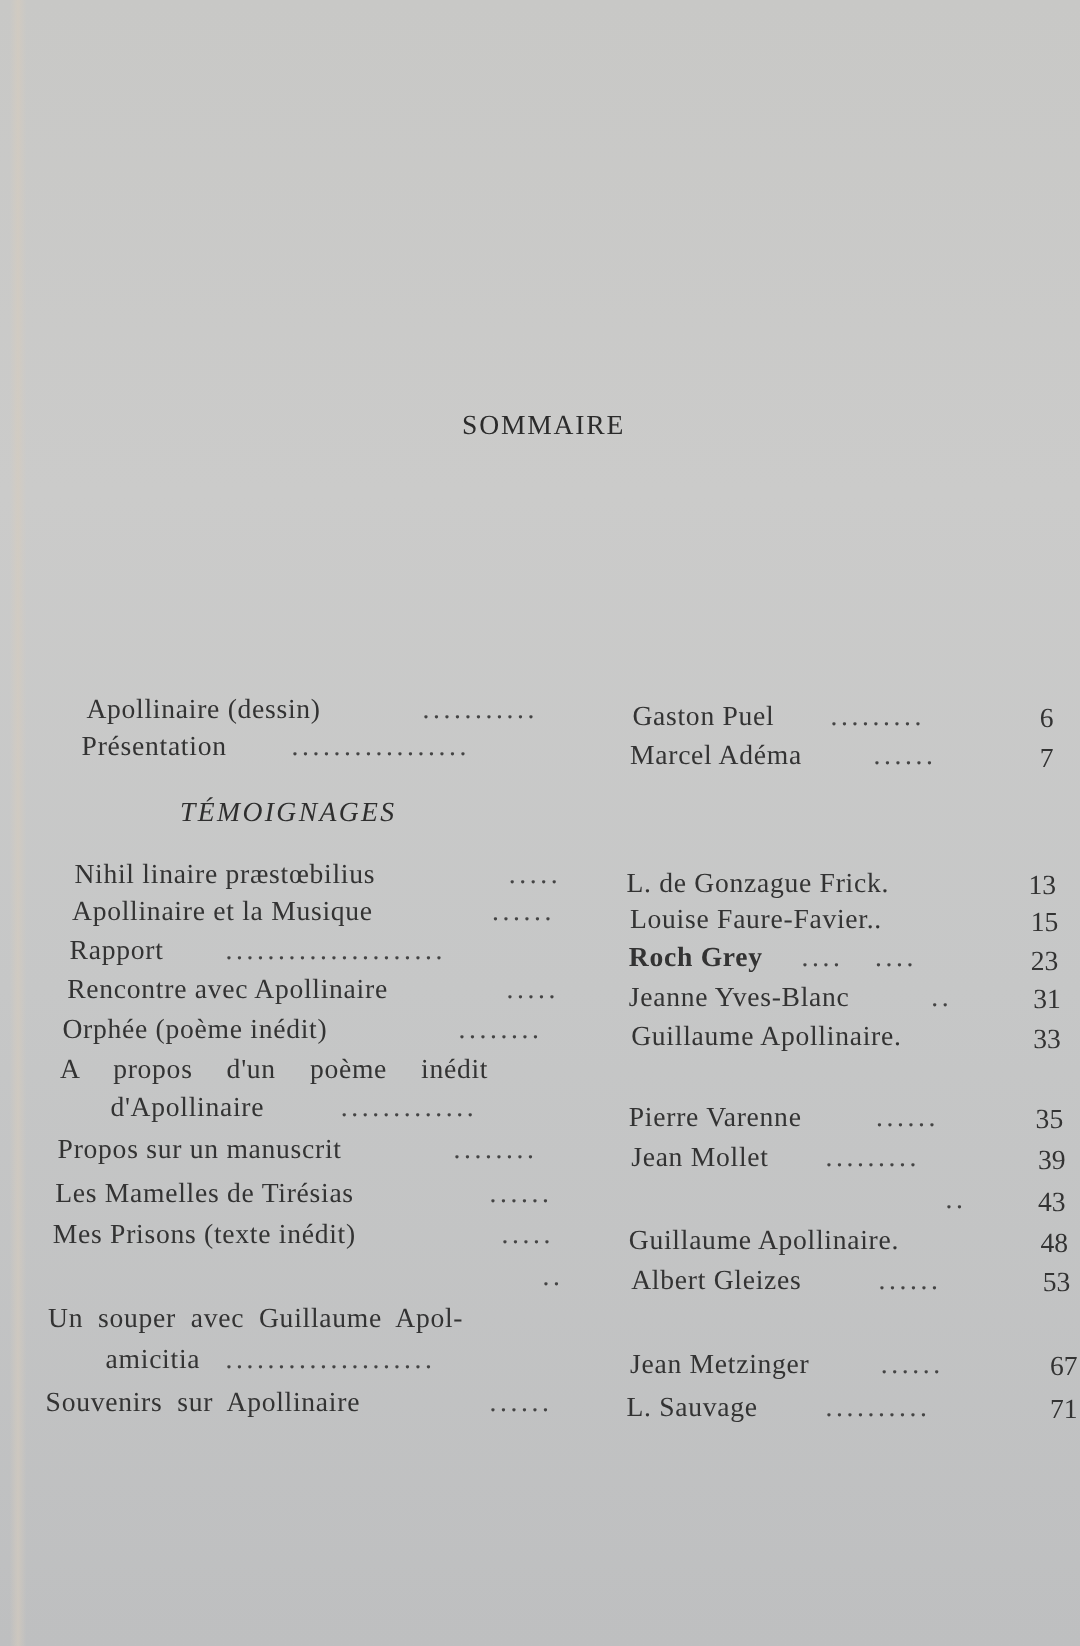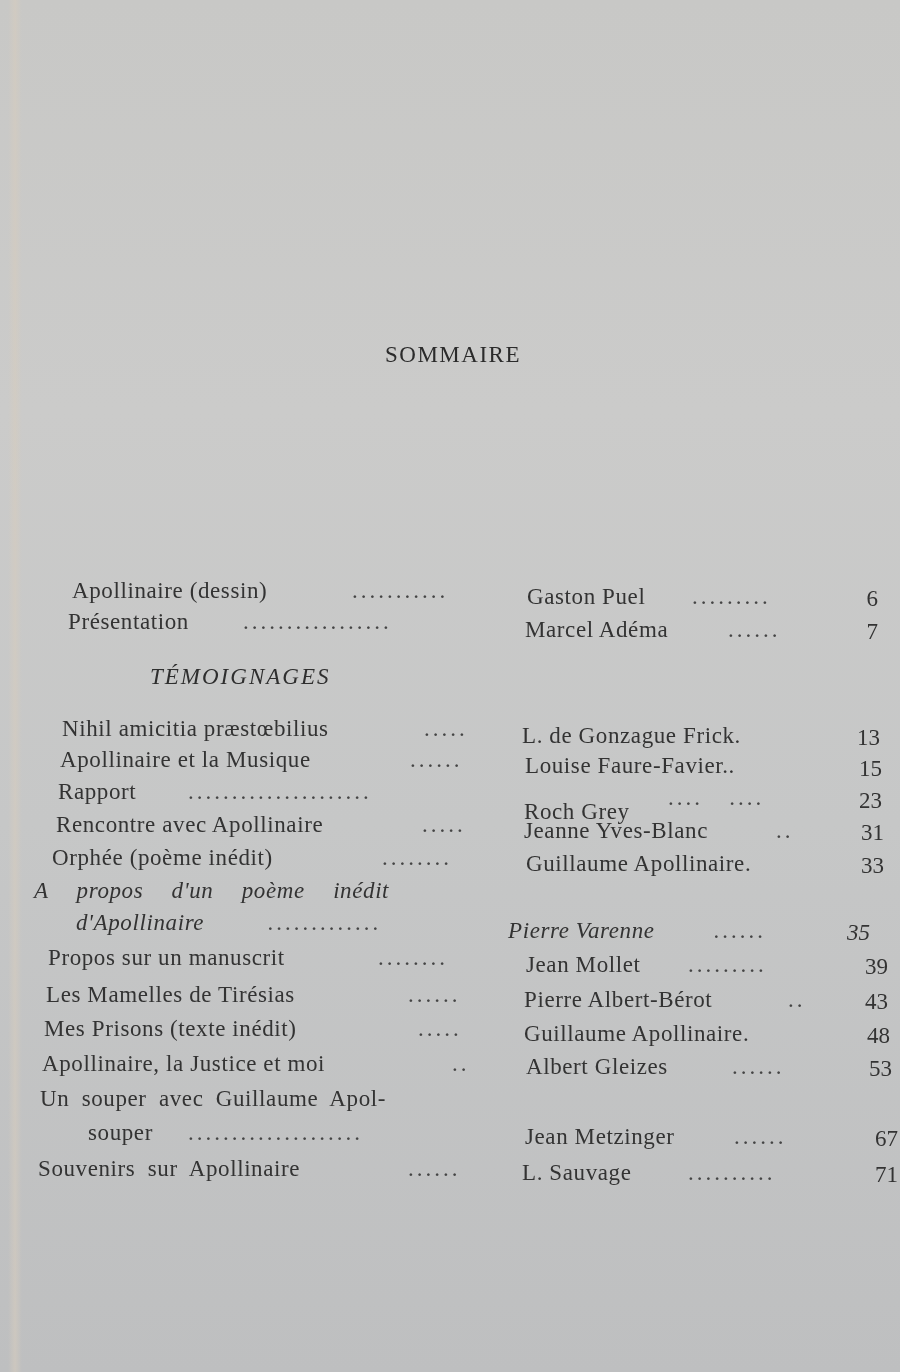--- a/index.html
+++ b/index.html
@@ -92,89 +92,87 @@
   <span class="work">Présentation</span>
   <span class="work-dots" style="left:175px;">.................</span>
   <span class="author" style="left:457px;top:8px;">Marcel Adéma</span>
   <span class="author-dots" style="left:660px;top:8px;">......</span>
   <span class="page" style="left:770px;top:10px;">7</span>
 </div>
 
 <div class="section-title">TÉMOIGNAGES</div>
 
 <div class="row" style="left:62px;top:714px;width:830px;">
-  <span class="work">Nihil amicitia præstœbilius</span>
+  <span class="work">Nihil linaire præstœbilius</span>
   <span class="work-dots" style="left:362px;">.....</span>
   <span class="author" style="left:460px;top:7px;">L. de Gonzague Frick.</span>
   <span class="page" style="left:778px;top:9px;">13</span>
 </div>
 <div class="row" style="left:60px;top:745px;width:830px;">
   <span class="work">Apollinaire et la Musique</span>
   <span class="work-dots" style="left:350px;">......</span>
   <span class="author" style="left:465px;top:6px;">Louise Faure-Favier..</span>
   <span class="page" style="left:782px;top:9px;">15</span>
 </div>
 <div class="row" style="left:58px;top:777px;width:830px;">
   <span class="work">Rapport</span>
   <span class="work-dots" style="left:130px;">.....................</span>
-  <span class="author" style="left:466px;top:20px;">Roch Grey</span>
+  <span class="author" style="left:466px;top:6px;font-weight:bold;">Roch Grey</span>
   <span class="author-dots" style="left:610px;top:6px;white-space:pre;">....   ....</span>
   <span class="page" style="left:784px;top:9px;">23</span>
 </div>
 <div class="row" style="left:56px;top:810px;width:830px;">
   <span class="work">Rencontre avec Apollinaire</span>
   <span class="work-dots" style="left:366px;">.....</span>
   <span class="author" style="left:468px;top:6px;">Jeanne Yves-Blanc</span>
   <span class="author-dots" style="left:720px;top:6px;">..</span>
   <span class="page" style="left:788px;top:8px;">31</span>
 </div>
 <div class="row" style="left:52px;top:843px;width:830px;">
   <span class="work">Orphée (poème inédit)</span>
   <span class="work-dots" style="left:330px;">........</span>
   <span class="author" style="left:474px;top:6px;">Guillaume Apollinaire.</span>
   <span class="page" style="left:792px;top:8px;">33</span>
 </div>
-<div class="row" style="left:34px;top:876px;width:836px;height:64px;font-style:italic;">
+<div class="row" style="left:50px;top:876px;width:836px;height:64px;">
   <span class="work" style="word-spacing:22px;">A propos d'un poème inédit</span>
   <span class="work" style="left:42px;top:32px;">d'Apollinaire</span>
   <span class="work-dots" style="left:234px;top:32px;">.............</span>
   <span class="author" style="left:474px;top:40px;">Pierre Varenne</span>
   <span class="author-dots" style="left:680px;top:40px;">......</span>
   <span class="page" style="left:796px;top:42px;">35</span>
 </div>
 <div class="row" style="left:48px;top:943px;width:836px;">
   <span class="work">Propos sur un manuscrit</span>
   <span class="work-dots" style="left:330px;">........</span>
   <span class="author" style="left:478px;top:7px;">Jean Mollet</span>
   <span class="author-dots" style="left:640px;top:7px;">.........</span>
   <span class="page" style="left:800px;top:9px;">39</span>
 </div>
 <div class="row" style="left:46px;top:980px;width:840px;">
   <span class="work">Les Mamelles de Tirésias</span>
   <span class="work-dots" style="left:362px;">......</span>
-  <span class="author" style="left:478px;top:5px;">Pierre Albert-Bérot</span>
   <span class="author-dots" style="left:742px;top:5px;">..</span>
   <span class="page" style="left:802px;top:7px;">43</span>
 </div>
 <div class="row" style="left:44px;top:1014px;width:840px;">
   <span class="work">Mes Prisons (texte inédit)</span>
   <span class="work-dots" style="left:374px;">.....</span>
   <span class="author" style="left:480px;top:5px;">Guillaume Apollinaire.</span>
   <span class="page" style="left:806px;top:7px;">48</span>
 </div>
 <div class="row" style="left:42px;top:1049px;width:844px;">
-  <span class="work">Apollinaire, la Justice et moi</span>
   <span class="work-dots" style="left:410px;">..</span>
   <span class="author" style="left:484px;top:3px;">Albert Gleizes</span>
   <span class="author-dots" style="left:690px;top:3px;">......</span>
   <span class="page" style="left:810px;top:5px;">53</span>
 </div>
 <div class="row" style="left:40px;top:1084px;width:850px;height:64px;">
   <span class="work" style="word-spacing:6px;">Un souper avec Guillaume Apol-</span>
-  <span class="work" style="left:48px;top:34px;">souper</span>
+  <span class="work" style="left:48px;top:34px;">amicitia</span>
   <span class="work-dots" style="left:148px;top:34px;">....................</span>
   <span class="author" style="left:485px;top:38px;">Jean Metzinger</span>
   <span class="author-dots" style="left:694px;top:38px;">......</span>
   <span class="page" style="left:818px;top:40px;">67</span>
 </div>
 <div class="row" style="left:38px;top:1154px;width:850px;">
   <span class="work" style="word-spacing:6px;">Souvenirs sur Apollinaire</span>
   <span class="work-dots" style="left:370px;">......</span>
   <span class="author" style="left:484px;top:4px;">L. Sauvage</span>
   <span class="author-dots" style="left:650px;top:4px;">..........</span>

